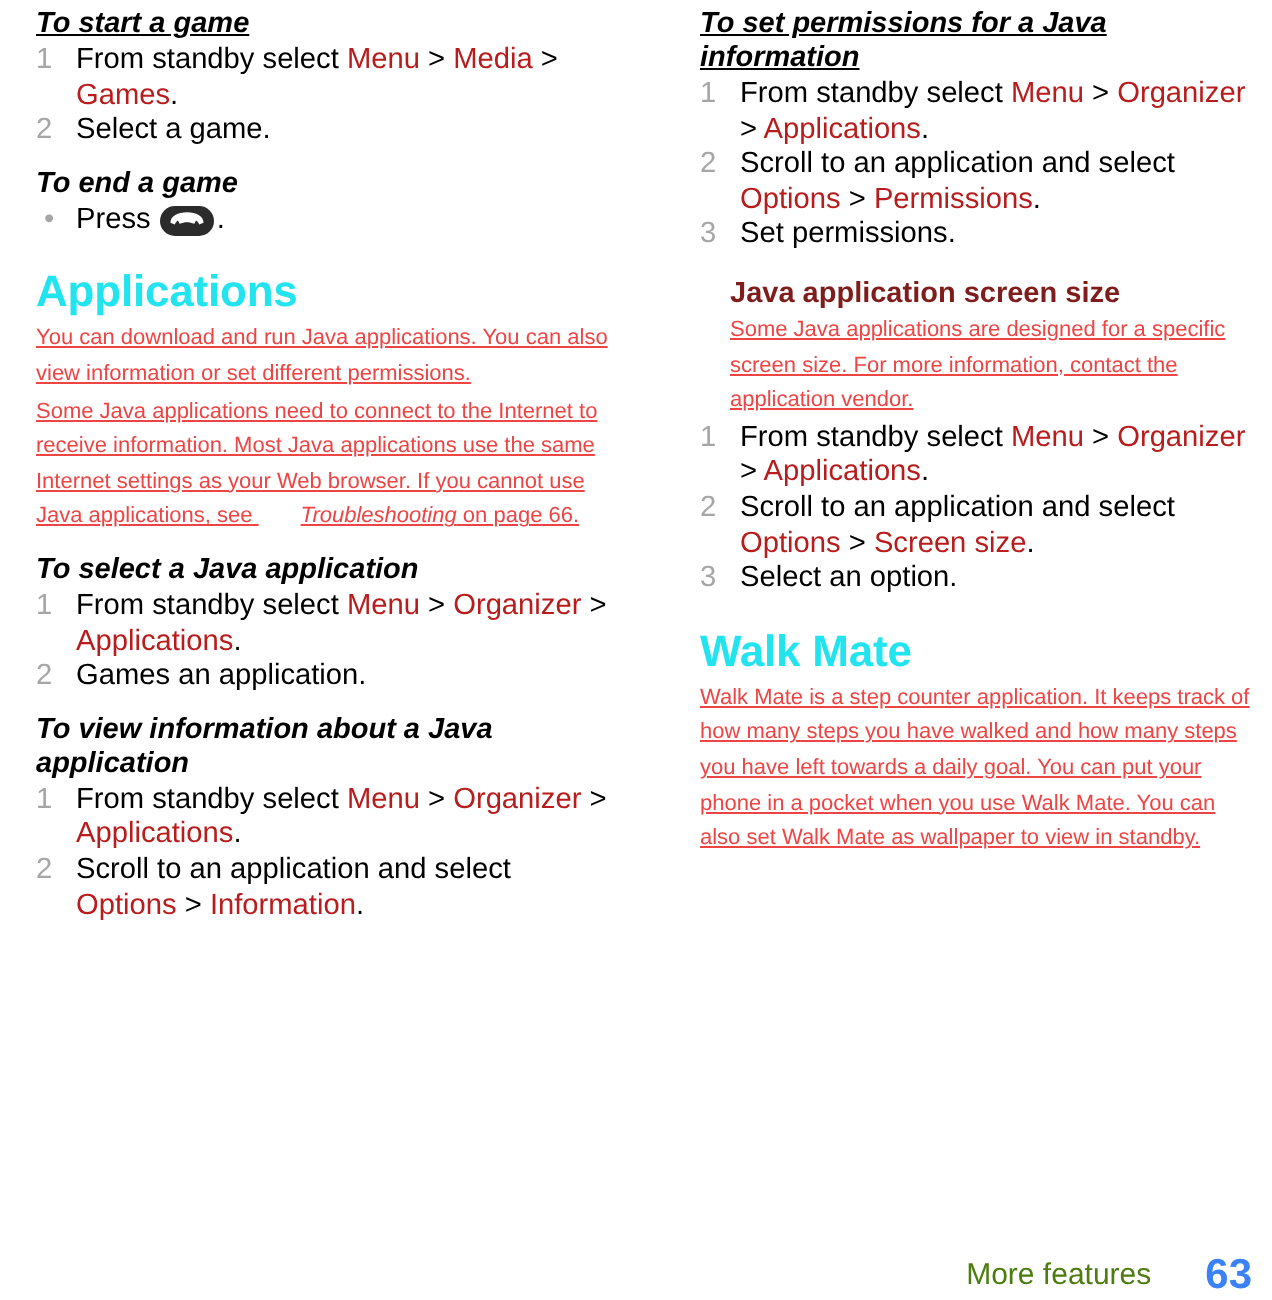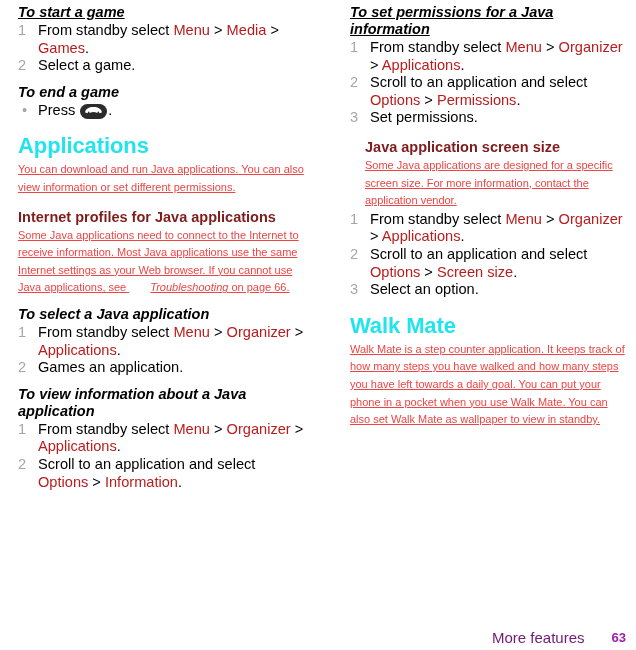--- a/index.html
+++ b/index.html
@@ -133,28 +133,28 @@
     bottom: 0;
     width: 636px;
     height: 28px;
     display: flex;
     align-items: flex-end;
     justify-content: flex-end;
     padding-right: 10px;
     padding-bottom: 3px;
   }
   .footer .fname {
-    color: #701a75;
+    color: #4d7c0f;
     font-size: 15px;
     line-height: 18px;
     margin-right: 27px;
   }
   .footer .fnum {
-    color: #a21caf;
-    font-size: 13px;
+    color: #3b82f6;
+    font-size: 21px;
     font-weight: bold;
     line-height: 18px;
   }
 </style>
 </head>
 <body>
 
 <div class="page">
 
   <div class="columns">
@@ -179,21 +179,20 @@
           <span class="dot">•</span><span>Press </span><span class="keyicon"><svg width="19" height="10" viewBox="0 0 19 10">
                 <path d="M1.2 6.4 C1.2 3.0 5.0 1.1 9.5 1.1 C14.0 1.1 17.8 3.0 17.8 6.4 L15.6 7.2 C15.2 6.2 14.6 5.6 14.0 5.3 L13.2 6.9 C11.9 6.35 10.7 6.1 9.5 6.1 C8.3 6.1 7.1 6.35 5.8 6.9 L5.0 5.3 C4.4 5.6 3.8 6.2 3.4 7.2 Z" fill="#ffffff"></path>
               </svg></span><span>.</span>
         </li>
       </ul>
 
       <div class="h1">Applications</div>
 
       <div class="p">You can download and run Java applications. You can also view information or set different permissions.</div>
 
-      <div class="h4">Internet profiles for Java applications</div>
 
       <div class="p"><span>Some Java applications need to connect to the Internet to receive information. Most Java applications use the same Internet settings as your Web browser. If you cannot use Java applications, see </span><span class="it">Troubleshooting</span><span> on page 66.</span></div>
 
       <div class="h3">To select a Java application</div>
 
       <ol class="steps">
         <li>
           <span class="num">1</span><span>From standby select </span><span class="mi">Menu</span><span> &gt; </span><span class="mi">Organizer</span><span> &gt; </span><span class="mi">Applications</span><span>.</span>
         </li>
         <li>

